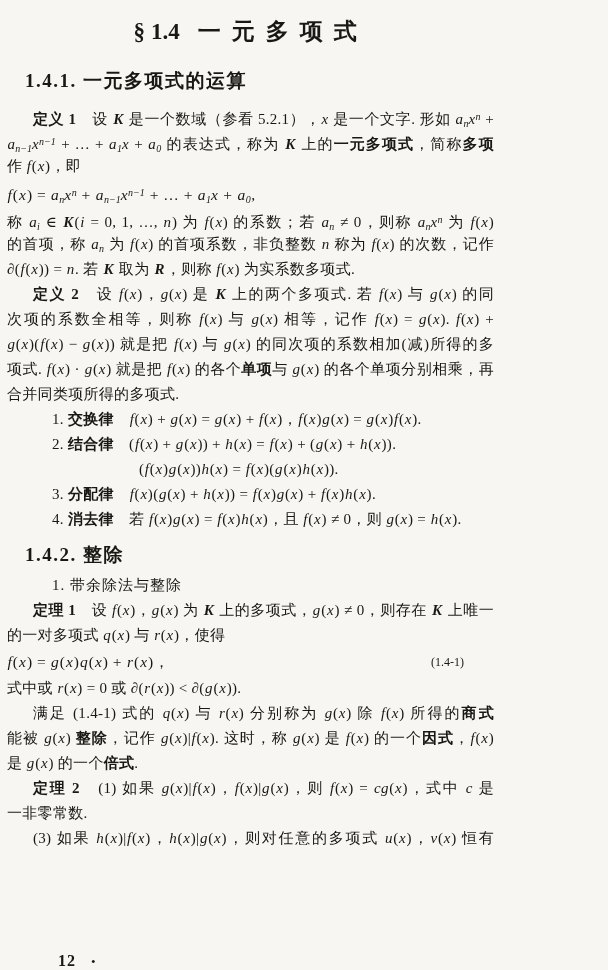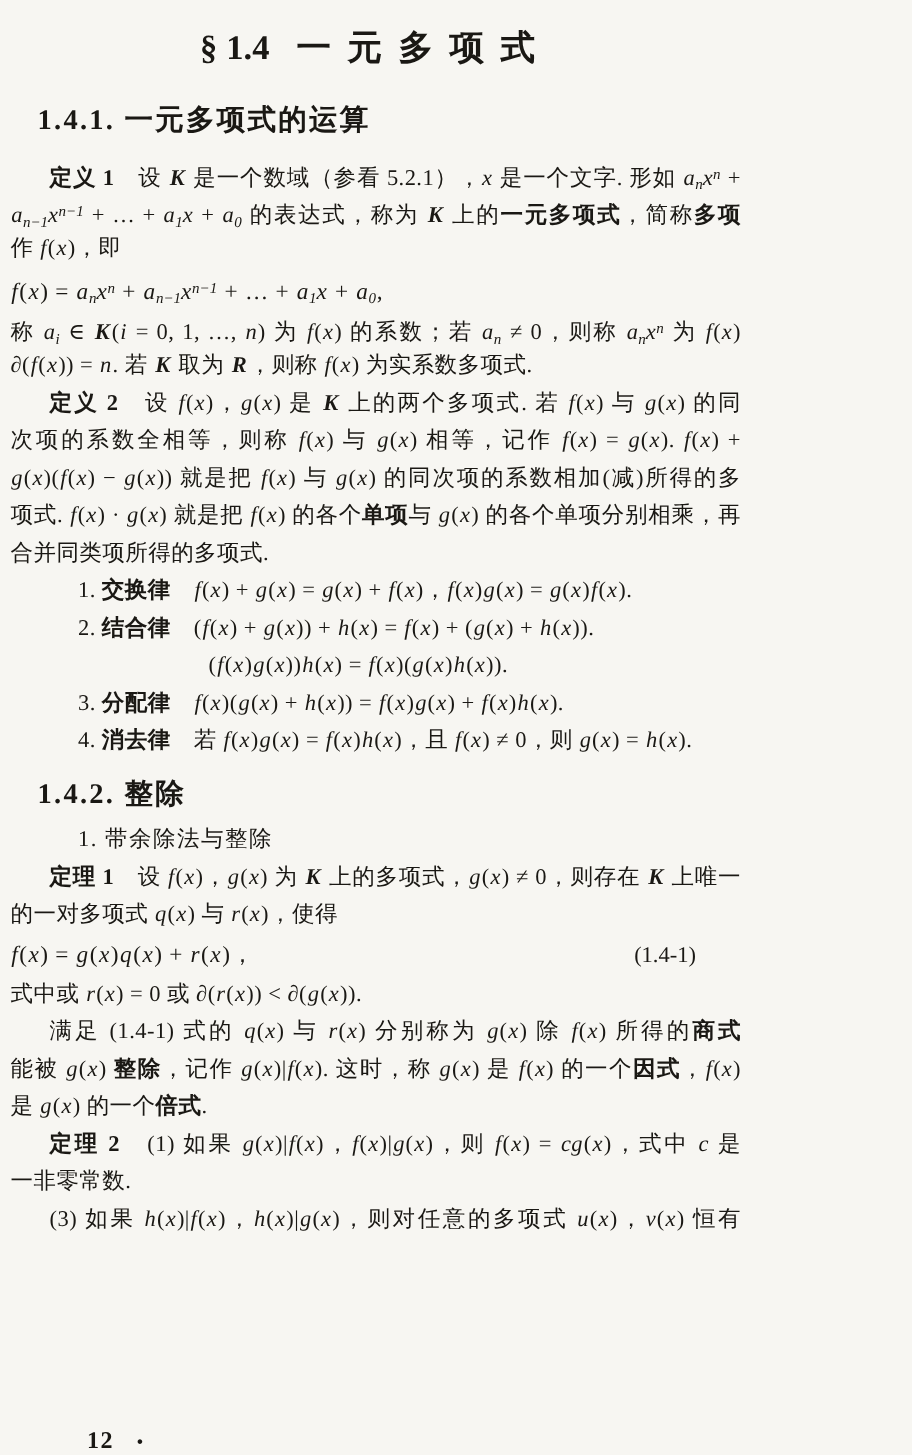--- a/index.html
+++ b/index.html
@@ -49,21 +49,21 @@
   .rule { padding-left:45px; }
   .cont { padding-left:132px; }
   .subhead { padding-left:45px; letter-spacing:1px;font-family:Liberation Serif, serif; }
   .formula {
     font-size:15.5px;
     line-height:28px;
     height:28px;
     letter-spacing:0.5px;
   }
   .eq-row { position:relative; }
-  .eq-tag { position:absolute; right:30px; top:0; font-size:15px; letter-spacing:0; }
+  .eq-tag { position:absolute; right:30px; top:0; font-size:12px; letter-spacing:0; }
   sub, sup { font-size:10px; letter-spacing:0; }
   sub { vertical-align:-3px; }
   sup { vertical-align:4px; }
   i { padding:0 0.5px; }
   b i, i b { padding:0 1px; }
   
   .footer {
     position:absolute;
     left:58px; bottom:0;
     font-size:16px;
@@ -86,20 +86,21 @@
   <div>
     <div class="ln fill ind"><b>定义 1</b>　设 <b><i>K</i></b> 是一个数域（参看 5.2.1），<i>x</i> 是一个文字. 形如 <i>a<sub>n</sub>x<sup>n</sup></i> +</div>
     <div class="ln fill"><i>a<sub>n−1</sub>x<sup>n−1</sup></i> + … + <i>a<sub>1</sub>x</i> + <i>a<sub>0</sub></i> 的表达式，称为 <b><i>K</i></b> 上的<b>一元多项式</b>，简称<b>多项式</b>，记</div>
     <div class="ln">作 <i>f</i>(<i>x</i>)，即</div>
   </div>
 
   <div class="ln formula"><i>f</i>(<i>x</i>) = <i>a<sub>n</sub>x<sup>n</sup></i> + <i>a<sub>n−1</sub>x<sup>n−1</sup></i> + … + <i>a<sub>1</sub>x</i> + <i>a<sub>0</sub></i>,</div>
 
   <div>
     <div class="ln fill">称 <i>a<sub>i</sub></i> ∈ <b><i>K</i></b>(<i>i</i> = 0, 1, …, <i>n</i>) 为 <i>f</i>(<i>x</i>) 的系数；若 <i>a<sub>n</sub></i> ≠ 0，则称 <i>a<sub>n</sub>x<sup>n</sup></i> 为 <i>f</i>(<i>x</i>)</div>
+    <div class="ln fill">的首项，称 <i>a<sub>n</sub></i> 为 <i>f</i>(<i>x</i>) 的首项系数，非负整数 <i>n</i> 称为 <i>f</i>(<i>x</i>) 的次数，记作</div>
     <div class="ln">∂(<i>f</i>(<i>x</i>)) = <i>n</i>. 若 <b><i>K</i></b> 取为 <b><i>R</i></b>，则称 <i>f</i>(<i>x</i>) 为实系数多项式.</div>
   </div>
 
   <div>
     <div class="ln fill ind"><b>定义 2</b>　设 <i>f</i>(<i>x</i>)，<i>g</i>(<i>x</i>) 是 <b><i>K</i></b> 上的两个多项式. 若 <i>f</i>(<i>x</i>) 与 <i>g</i>(<i>x</i>) 的同</div>
     <div class="ln fill">次项的系数全相等，则称 <i>f</i>(<i>x</i>) 与 <i>g</i>(<i>x</i>) 相等，记作 <i>f</i>(<i>x</i>) = <i>g</i>(<i>x</i>). <i>f</i>(<i>x</i>) +</div>
     <div class="ln fill"><i>g</i>(<i>x</i>)(<i>f</i>(<i>x</i>) − <i>g</i>(<i>x</i>)) 就是把 <i>f</i>(<i>x</i>) 与 <i>g</i>(<i>x</i>) 的同次项的系数相加(减)所得的多</div>
     <div class="ln fill">项式. <i>f</i>(<i>x</i>) · <i>g</i>(<i>x</i>) 就是把 <i>f</i>(<i>x</i>) 的各个<b>单项</b>与 <i>g</i>(<i>x</i>) 的各个单项分别相乘，再</div>
     <div class="ln">合并同类项所得的多项式.</div>
   </div>

